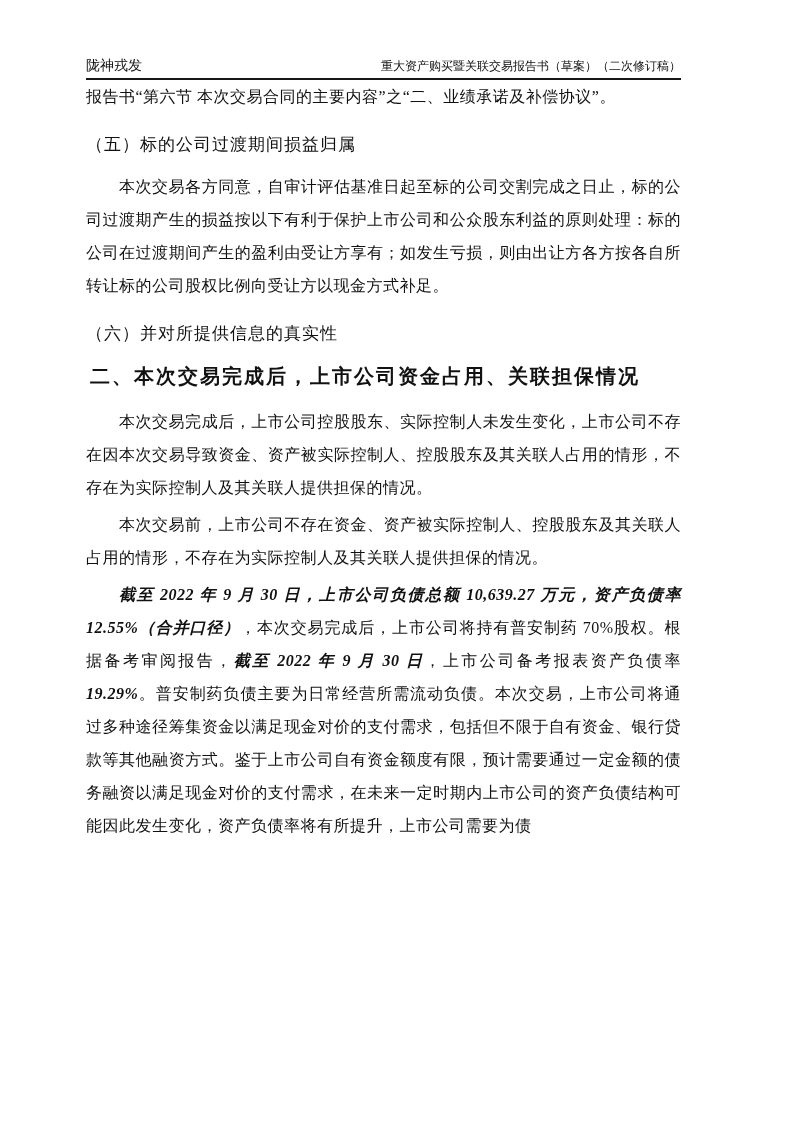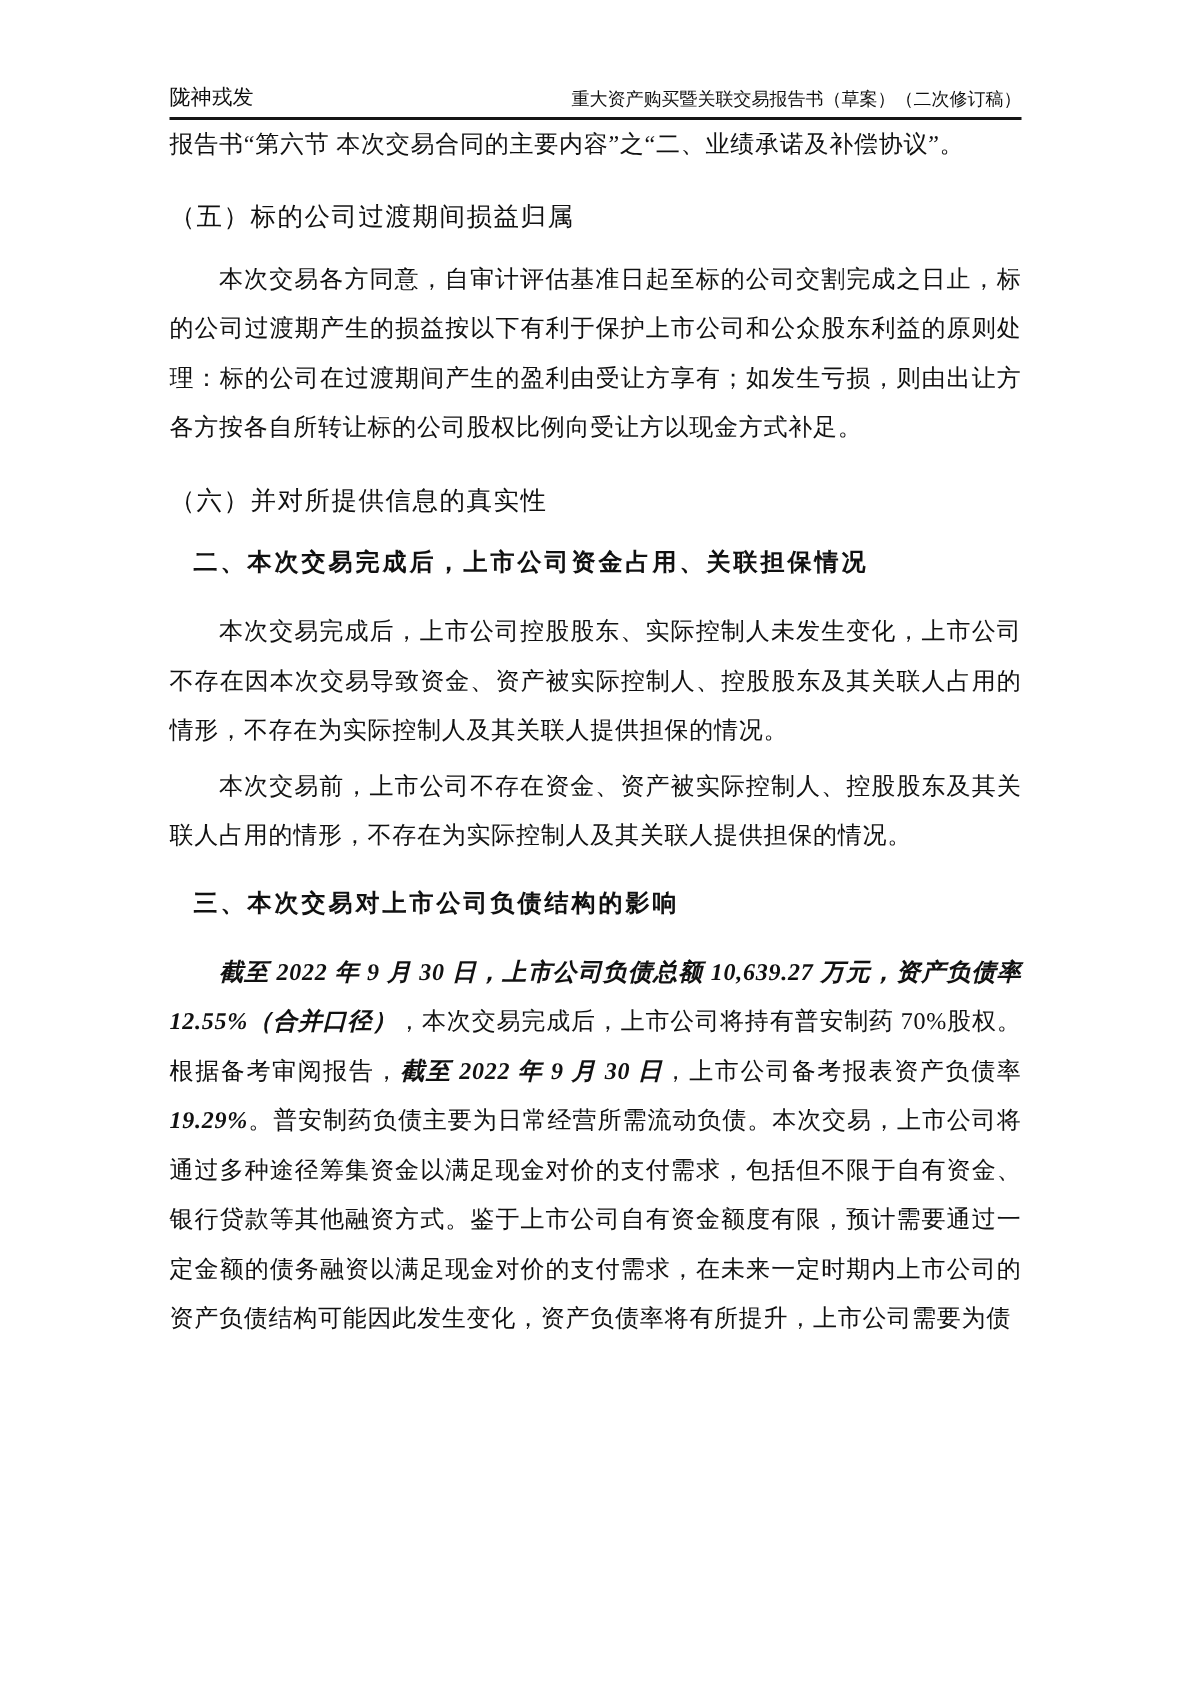--- a/index.html
+++ b/index.html
@@ -13,21 +13,21 @@
     overflow: hidden;
     position: relative;
     color: #111111;
   }
   .page {
     position: relative;
     width: 793px;
     height: 1122px;
     background: #ffffff;
     box-sizing: border-box;
-    padding: 57px 112px 0 113px;
+    padding: 57px 112px 0 86px;
   }
   .header {
     display: flex;
     justify-content: space-between;
     align-items: flex-end;
     padding-bottom: 3px;
     border-bottom: 2px solid #161616;
     font-family: "Liberation Serif", "DejaVu Serif", serif;
   }
   .header .hleft {
@@ -50,24 +50,24 @@
     letter-spacing: 0.5px;
     text-align: justify;
     margin: 0 0 4px 0;
   }
   .para.indent {
     text-indent: 33px;
   }
   .h1 {
     font-family: "Liberation Sans", "DejaVu Sans", sans-serif;
     font-weight: bold;
-    font-size: 16px;
+    font-size: 20px;
     line-height: 30px;
     letter-spacing: 2px;
-    margin: 14px 0 14px 16px;
+    margin: 14px 0 14px 4px;
   }
   .h2 {
     font-family: "Liberation Sans", "DejaVu Sans", sans-serif;
     font-weight: normal;
     font-size: 17px;
     line-height: 26px;
     letter-spacing: 1px;
     margin: 19px 0 12px 0;
   }
   .bold-run {
@@ -96,20 +96,19 @@
   </div>
 
   <main>
       <p class="para"><span>报告书“第六节 本次交易合同的主要内容”之“二、业绩承诺及补偿协议”。</span></p>
       <div class="h2"><span>（五）标的公司过渡期间损益归属</span></div>
       <p class="para indent"><span>本次交易各方同意，自审计评估基准日起至标的公司交割完成之日止，标的公司过渡期产生的损益按以下有利于保护上市公司和公众股东利益的原则处理：标的公司在过渡期间产生的盈利由受让方享有；如发生亏损，则由出让方各方按各自所转让标的公司股权比例向受让方以现金方式补足。</span></p>
       <div class="h2"><span>（六）并对所提供信息的真实性</span></div>
       <div class="h1"><span>二、本次交易完成后，上市公司资金占用、关联担保情况</span></div>
       <p class="para indent"><span>本次交易完成后，上市公司控股股东、实际控制人未发生变化，上市公司不存在因本次交易导致资金、资产被实际控制人、控股股东及其关联人占用的情形，不存在为实际控制人及其关联人提供担保的情况。</span></p>
       <p class="para indent"><span>本次交易前，上市公司不存在资金、资产被实际控制人、控股股东及其关联人占用的情形，不存在为实际控制人及其关联人提供担保的情况。</span></p>
-      <div class="h1"><span>三、本次交易对上市公司负债结构的影响</span></div>
       <p class="para indent"><span class="bold-run">截至 2022 年 9 月 30 日，上市公司负债总额 10,639.27 万元，资产负债率 12.55%（合并口径）</span><span>，本次交易完成后，上市公司将持有普安制药 70%股权。根据备考审阅报告，</span><span class="bold-run">截至 2022 年 9 月 30 日</span><span>，上市公司备考报表资产负债率 </span><span class="bold-run">19.29%</span><span>。普安制药负债主要为日常经营所需流动负债。本次交易，上市公司将通过多种途径筹集资金以满足现金对价的支付需求，包括但不限于自有资金、银行贷款等其他融资方式。鉴于上市公司自有资金额度有限，预计需要通过一定金额的债务融资以满足现金对价的支付需求，在未来一定时期内上市公司的资产负债结构可能因此发生变化，资产负债率将有所提升，上市公司需要为债</span></p>
     </main>
 
   <div class="footer">
     <span>339 / 371</span>
   </div>
 </div>
 
 </body></html>

